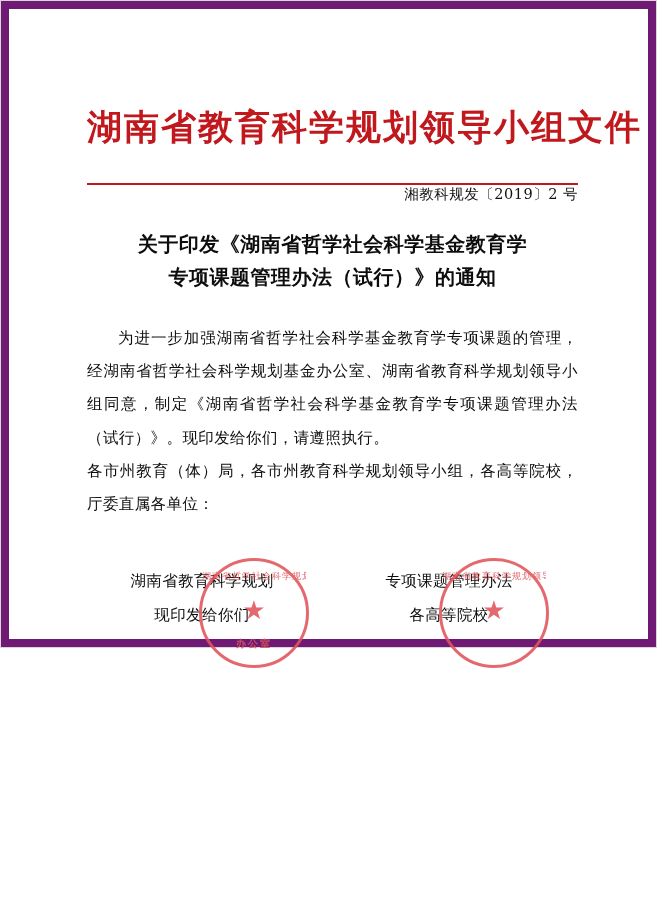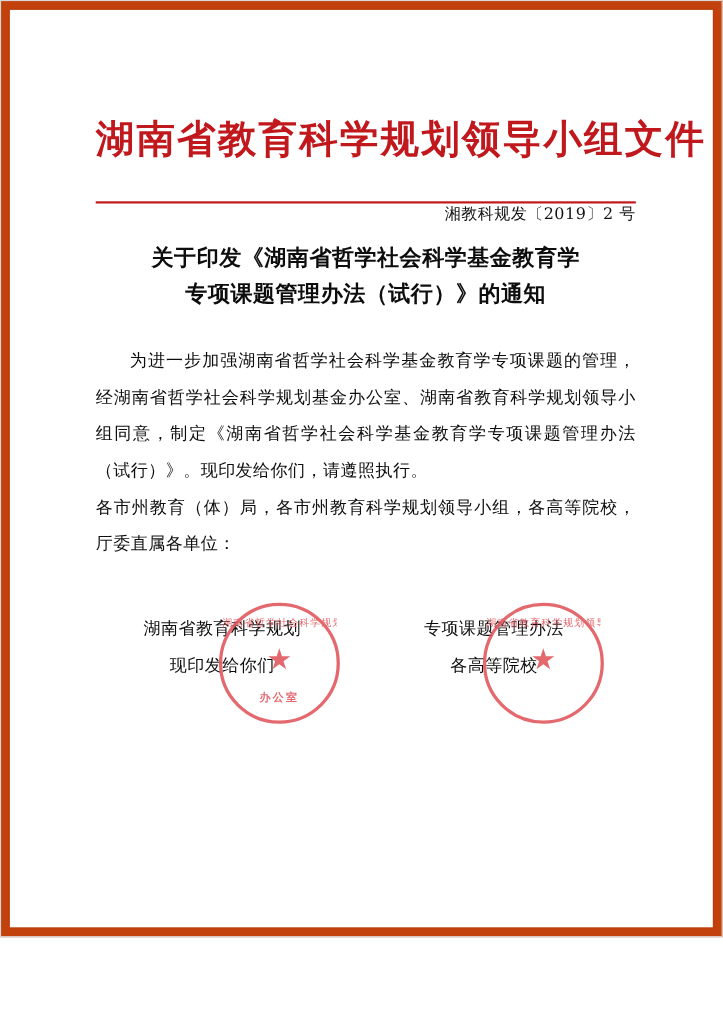--- a/index.html
+++ b/index.html
@@ -9,22 +9,22 @@
   }
   body {
     width: 657px;
     height: 924px;
     overflow: hidden;
     font-family: "DejaVu Serif", "Liberation Serif", serif;
   }
   .page {
     position: relative;
     width: 657px;
-    height: 852px;
-    background: #c2410c;
+    height: 648px;
+    background: #701a75;
     box-sizing: border-box;
     border: 1px solid #d8d8d8;
   }
   .paper {
     position: absolute;
     left: 8px;
     top: 8px;
     right: 8px;
     bottom: 8px;
     background: #ffffff;
@@ -51,21 +51,21 @@
     height: 2px;
     background: #c0181c;
   }
   .doc-number {
     text-align: right;
     font-size: 14.5px;
     color: #111;
     letter-spacing: 0.5px;
   }
   .subject {
-    margin-top: 14px;
+    margin-top: 24px;
     text-align: center;
     font-size: 20px;
     font-weight: bold;
     line-height: 1.65;
     color: #0d0d0d;
     letter-spacing: 0.5px;
   }
   .body-block {
     margin-top: 28px;
     font-size: 15.5px;

